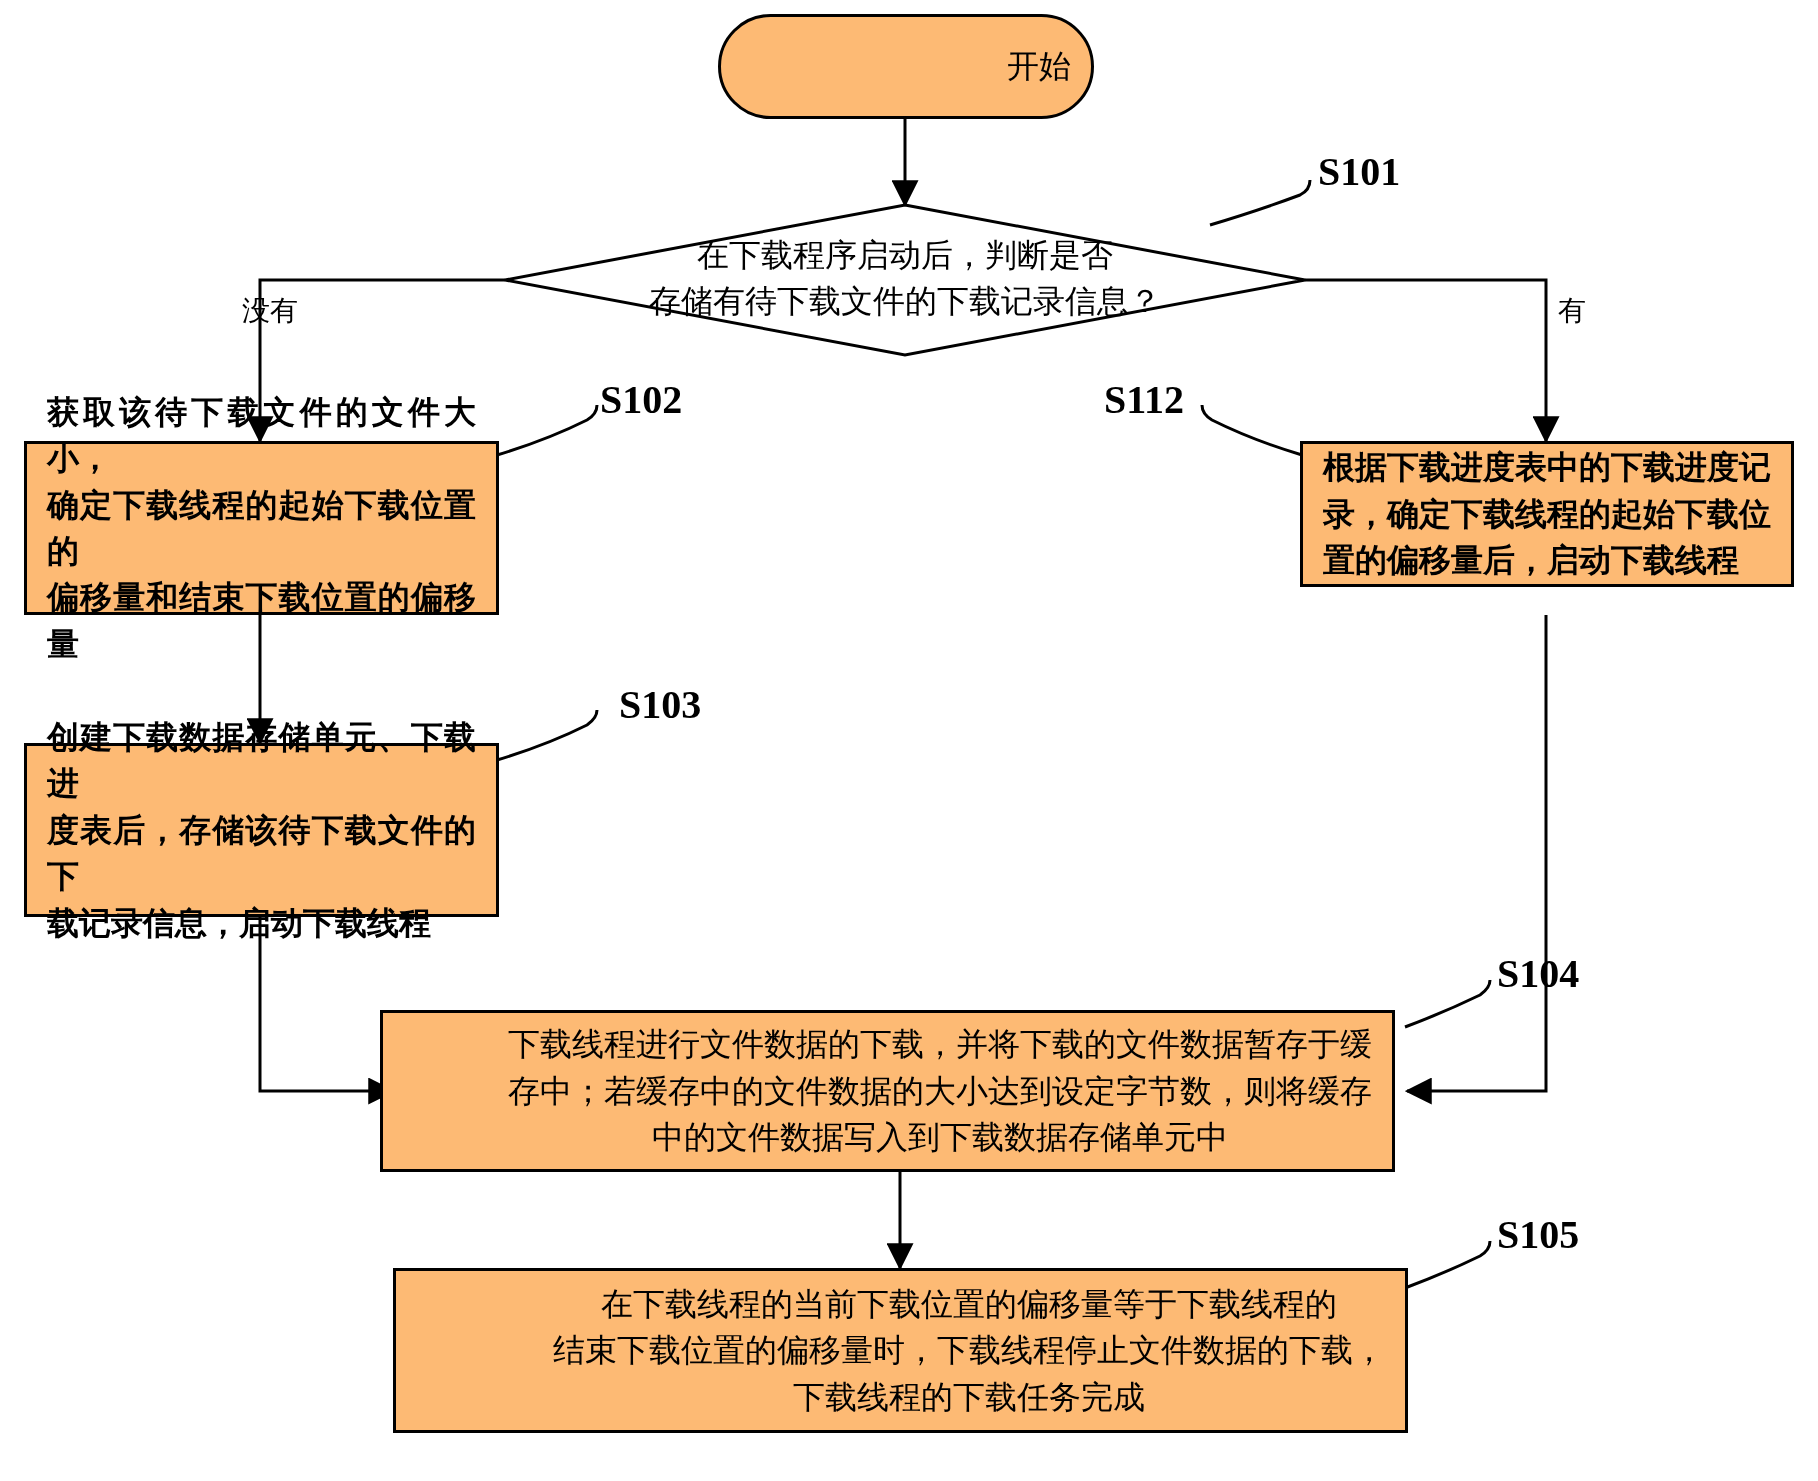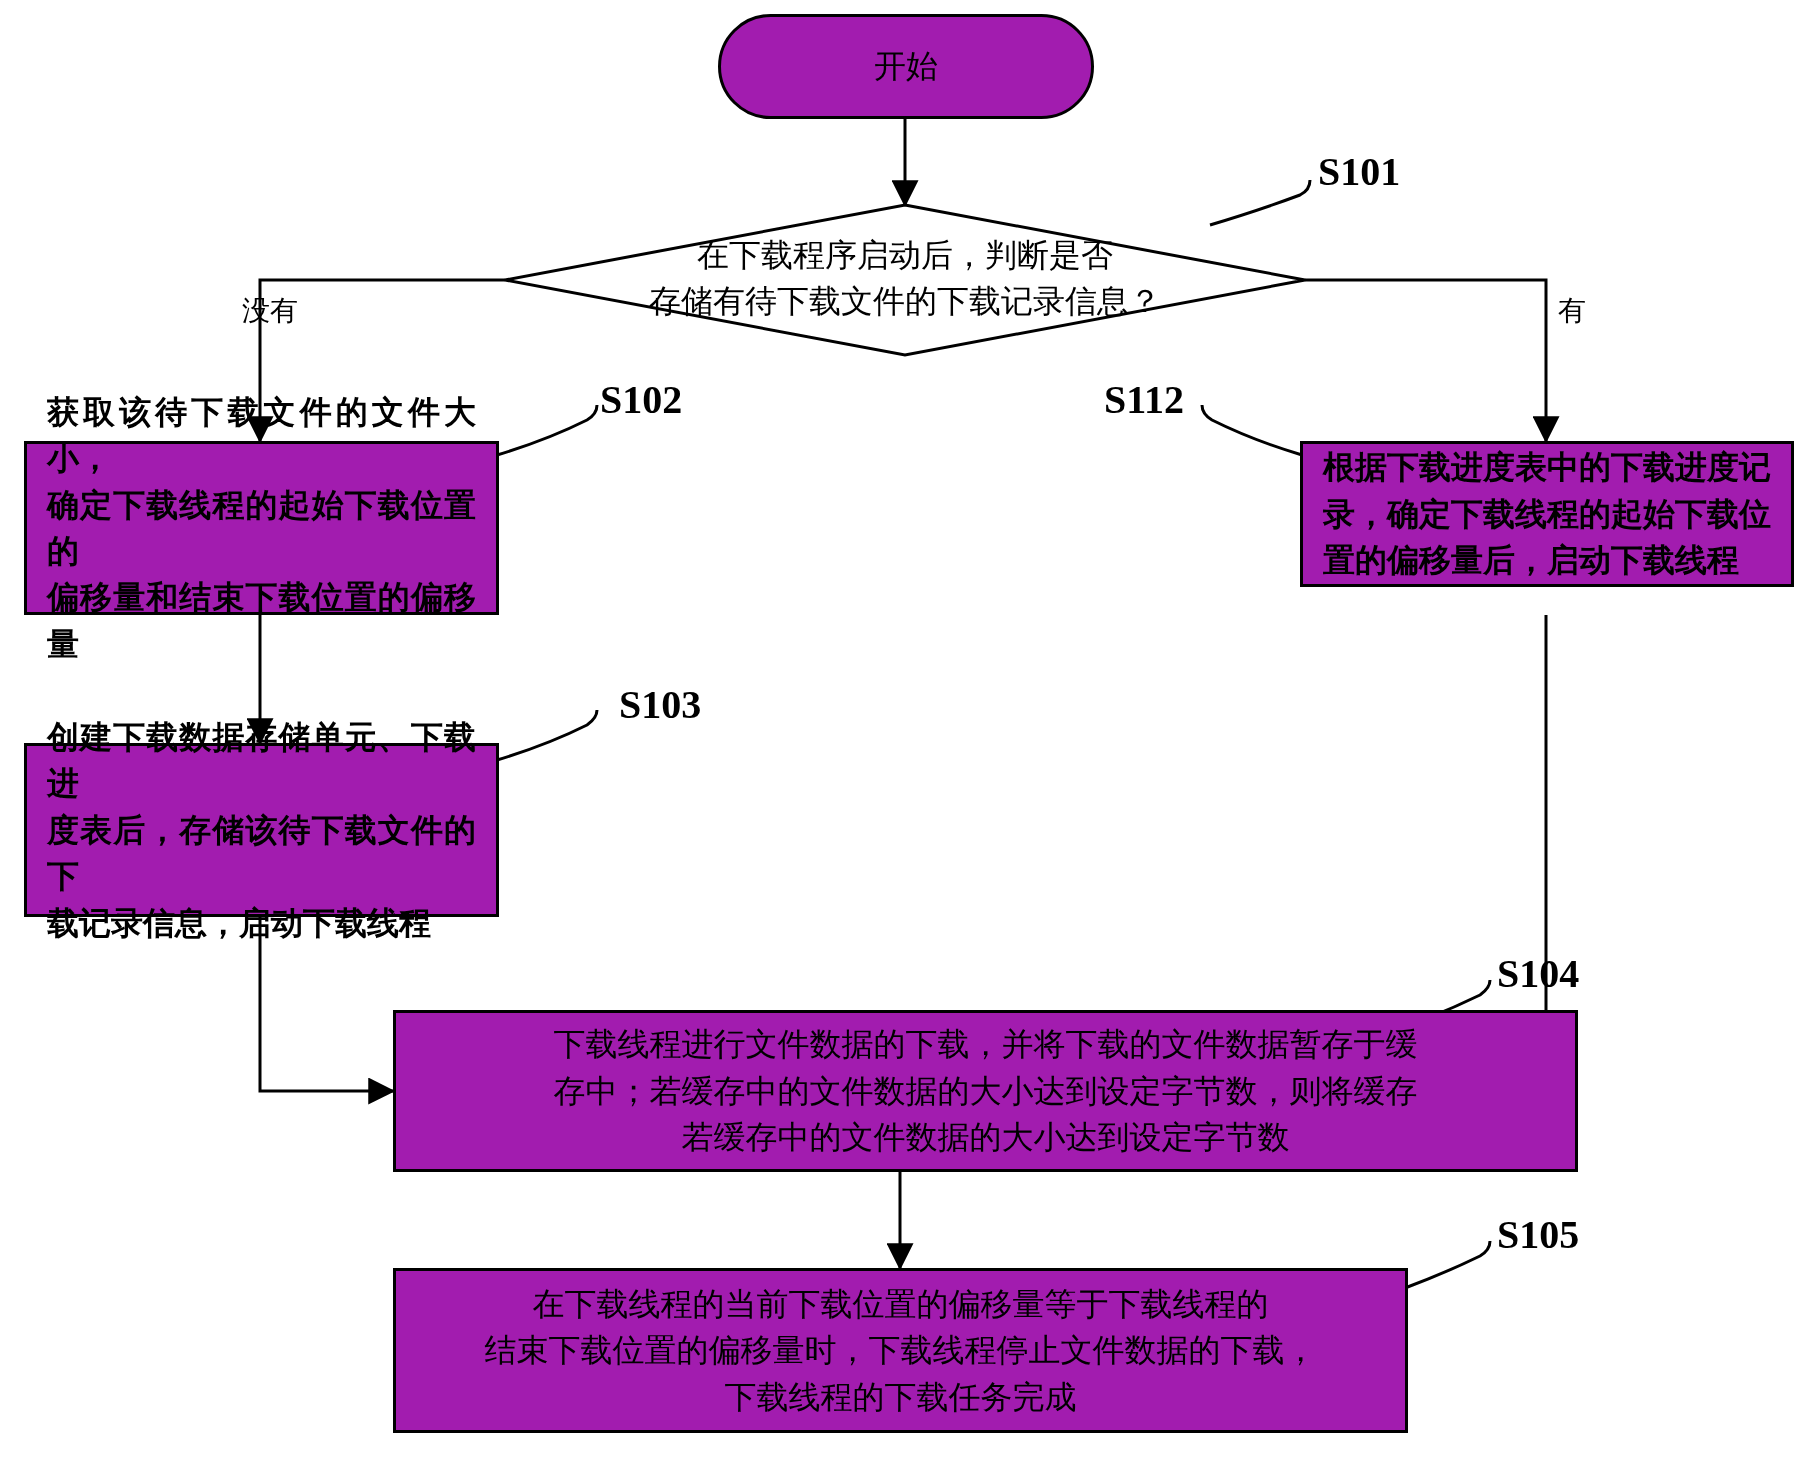--- a/index.html
+++ b/index.html
@@ -10,25 +10,25 @@
 }
 .canvas {
   position: relative;
   width: 1818px;
   height: 1481px;
   background: #fff;
 }
 .box {
   position: absolute;
   border: 3px solid #000;
-  background: #a21caf;
+  background: #fdba74;
   box-sizing: border-box;
   display: flex;
   align-items: center;
-  justify-content: center;
+  justify-content: flex-end;
   padding: 18px 20px;
 }
 .box.rounded {
   border-radius: 60px;
 }
 .text {
   font-size: 32px;
   line-height: 1.45;
   text-align: center;
 }
@@ -125,25 +125,25 @@
 
   <div class="box" style="left:24px; top:743px; width:475px; height:174px;">
     <div class="text justify">
       <span>创建下载数据存储单元、下载进</span><br>
       <span>度表后，存储该待下载文件的下</span><br>
       <span>载记录信息，启动下载线程</span>
     </div>
   </div>
   <div class="label" style="left:600px; top:681px;margin-left:19px;">S103</div>
 
-  <div class="box" style="left:393px; top:1010px; width:1185px; height:162px;">
+  <div class="box" style="left:380px; top:1010px; width:1015px; height:162px;">
     <div class="text">
       <span>下载线程进行文件数据的下载，并将下载的文件数据暂存于缓</span><br>
       <span>存中；若缓存中的文件数据的大小达到设定字节数，则将缓存</span><br>
-      <span>若缓存中的文件数据的大小达到设定字节数</span>
+      <span>中的文件数据写入到下载数据存储单元中</span>
     </div>
   </div>
   <div class="label" style="left:1497px; top:950px;">S104</div>
 
   <div class="box" style="left:393px; top:1268px; width:1015px; height:165px;">
     <div class="text">
       <span>在下载线程的当前下载位置的偏移量等于下载线程的</span><br>
       <span>结束下载位置的偏移量时，下载线程停止文件数据的下载，</span><br>
       <span>下载线程的下载任务完成</span>
     </div>

